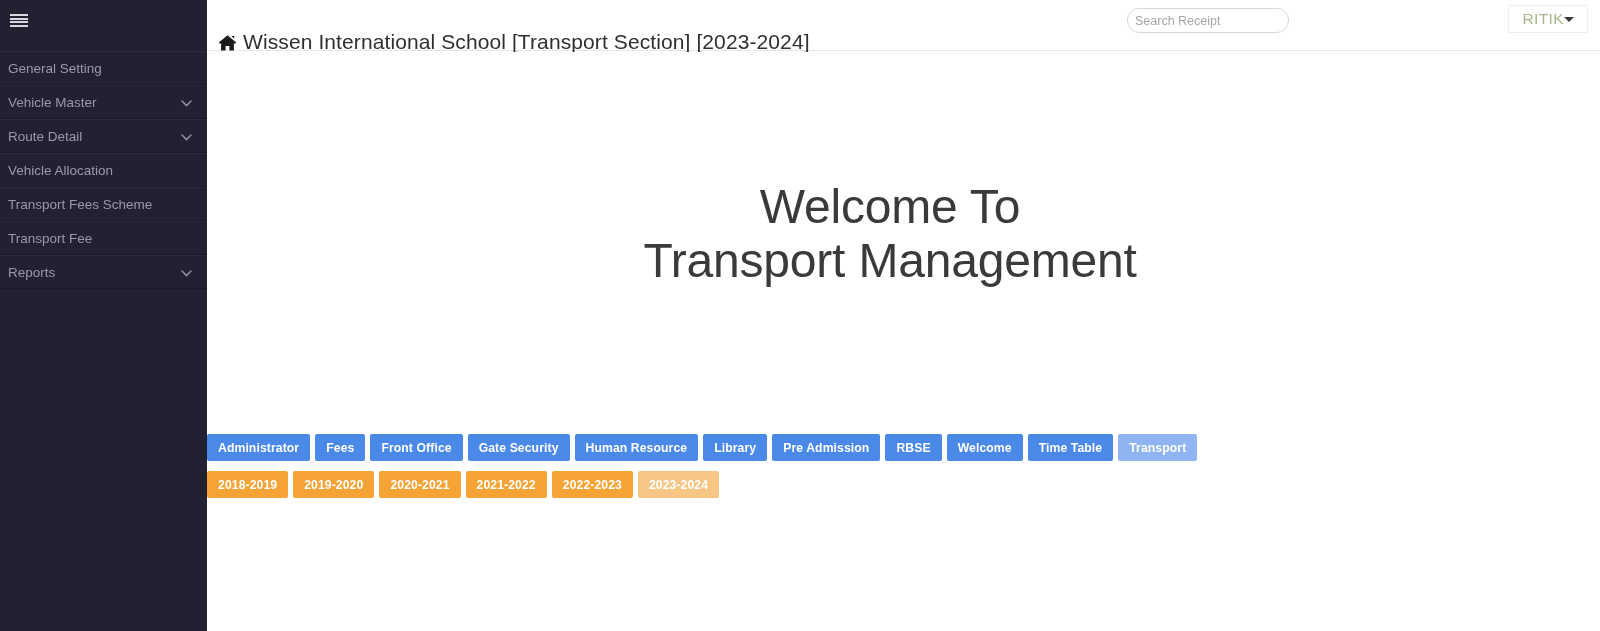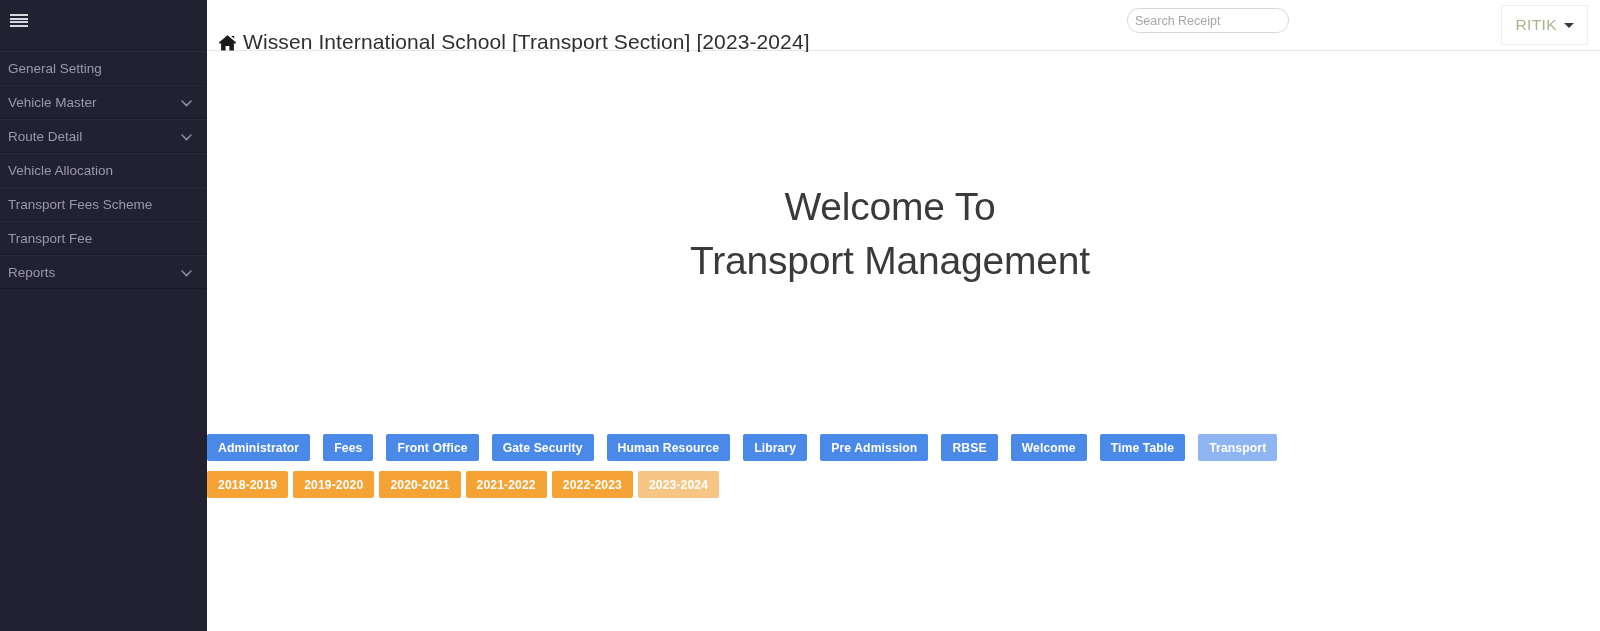--- a/index.html
+++ b/index.html
@@ -126,28 +126,27 @@
     color: #444;
     padding: 0 7px;
     outline: none;
   }
   #search-input::placeholder { color: #a6a6a6; }
 
   #user-menu {
     position: absolute;
     right: 12px;
     top: 5px;
-    height: 40px;
+    height: 28px;
     min-width: 74px;
     padding: 0 13px;
     background: #fff;
     border: 1px solid #eeeeee;
     display: flex;
     align-items: center;
-    gap: 7px;
     cursor: pointer;
     border-radius: 1px;
   }
   #user-name {
     font-size: 15.5px;
     color: #a7b58c;
     letter-spacing: 0.4px;
   }
   #user-caret {
     width: 0; height: 0;
@@ -166,34 +165,33 @@
     background: #ffffff;
   }
 
   #welcome {
     position: absolute;
     left: 0;
     top: 128px;
     width: 1366px;
     text-align: center;
     color: #3a3a3a;
-    font-size: 39px;
+    font-size: 48px;
     font-weight: 400;
     line-height: 54px;
     letter-spacing: -0.2px;
   }
 
   
   #module-row {
     position: absolute;
     left: 0;
     top: 382px;
     display: flex;
     align-items: center;
-    gap: 8px;
   }
   #year-row {
     position: absolute;
     left: 0;
     top: 419px;
     display: flex;
     align-items: flex-end;
   }
 
   .pill {

